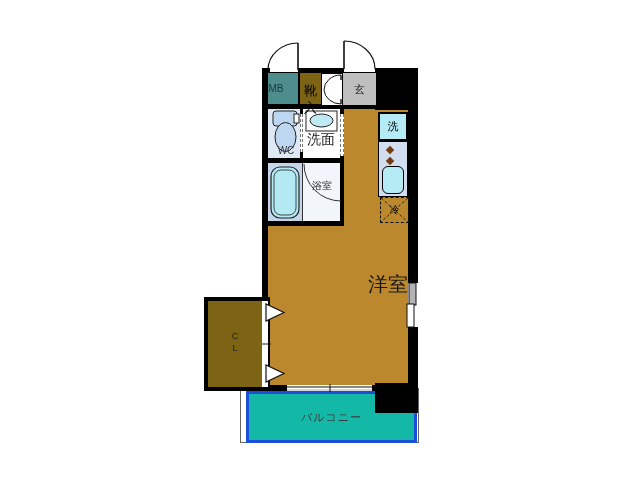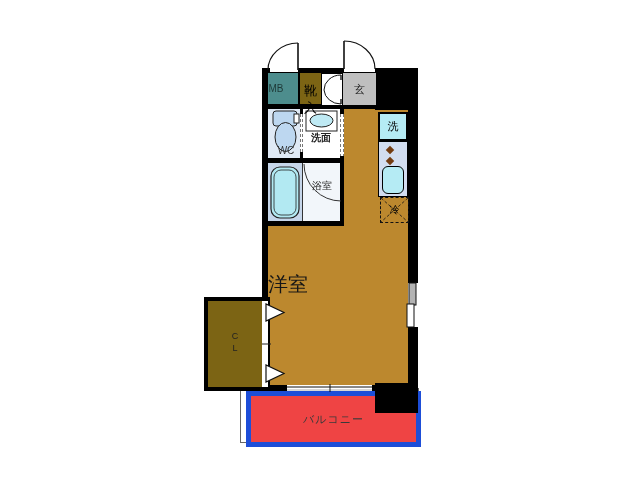--- a/index.html
+++ b/index.html
@@ -19,21 +19,21 @@
 <div id="canvas">
 
   <div class="room" style="left:344px;top:109px;width:64px;height:117px;background:#bc882e;"></div>
   <div class="room" style="left:268px;top:226px;width:140px;height:159px;background:#bc882e;"></div>
   <div class="room" style="left:268px;top:109px;width:32px;height:49px;background:#dfe9f5;"></div>
   <div class="room" style="left:303px;top:109px;width:37px;height:54px;background:#ffffff;"></div>
   <div class="room" style="left:268px;top:163px;width:34px;height:58px;background:#c6d6ea;"></div>
   <div class="room" style="left:303px;top:163px;width:37px;height:58px;background:#f2f6fa;"></div>
 
   <div class="room" style="left:240px;top:388px;width:177px;height:53px;background:#ffffff;border:1px solid #666;"></div>
-  <div class="room center" style="left:246px;top:391px;width:165px;height:46px;background:#ef4444;border:5px solid #1d4ed8;">
+  <div class="room center" style="left:246px;top:391px;width:165px;height:46px;background:#14b8a6;border:3px solid #1d4ed8;">
        <span class="label" style="position:static;font-size:11px;color:#3a3a3a;letter-spacing:1px;">バルコニー</span>
   </div>
 
   <div class="wall" style="left:262px;top:68px;width:8px;height:6px;"></div>
   <div class="wall" style="left:298px;top:68px;width:46px;height:6px;"></div>
   <div class="wall" style="left:375px;top:68px;width:43px;height:42px;"></div>
   <div class="wall" style="left:262px;top:68px;width:6px;height:323px;"></div>
   <div class="wall" style="left:408px;top:68px;width:10px;height:215px;"></div>
   <div class="wall" style="left:408px;top:327px;width:10px;height:58px;"></div>
   <div class="wall" style="left:262px;top:385px;width:25px;height:6px;"></div>
@@ -133,19 +133,19 @@
       <line x1="343.5" y1="114" x2="343.5" y2="156" stroke="#777" stroke-width="1" stroke-dasharray="3,2"></line>
       <line x1="300.5" y1="114" x2="300.5" y2="152" stroke="#777" stroke-width="1" stroke-dasharray="3,2"></line>
       <line x1="302.5" y1="114" x2="302.5" y2="152" stroke="#777" stroke-width="1" stroke-dasharray="3,2"></line>
     </g>
   </svg>
 
   <div class="label center" style="left:260px;top:72px;width:32px;height:33px;font-size:10px;color:#1e3a38;">MB</div>
   <div class="label" style="left:304px;top:76px;width:12px;font-size:13px;line-height:1.3;color:#000;word-break:break-all;margin-top:7px;">靴入</div>
   <div class="label center" style="left:342px;top:72px;width:35px;height:34px;font-size:11px;color:#222;">玄</div>
   <div class="label" style="left:268px;top:145px;width:36px;text-align:center;font-size:10px;color:#333;">WC</div>
-  <div class="label" style="left:302px;top:131px;width:38px;text-align:center;font-size:10px;color:#222;font-weight:bold;">洗面</div>
+  <div class="label" style="left:302px;top:131px;width:38px;text-align:center;font-size:14px;color:#222;">洗面</div>
   <div class="label" style="left:302px;top:179px;width:40px;text-align:center;font-size:10px;color:#222;">浴室</div>
   <div class="label cl-label" style="left:208px;top:330px;width:54px;text-align:center;font-size:9px;color:#222;">C
 L</div>
-  <div class="label" style="left:268px;top:271px;width:140px;text-align:left;font-size:20px;font-weight:500;color:#161616;">洋室</div>
+  <div class="label" style="left:268px;top:271px;width:140px;text-align:right;font-size:20px;font-weight:500;color:#161616;">洋室</div>
 
 </div>
 
 </body></html>

